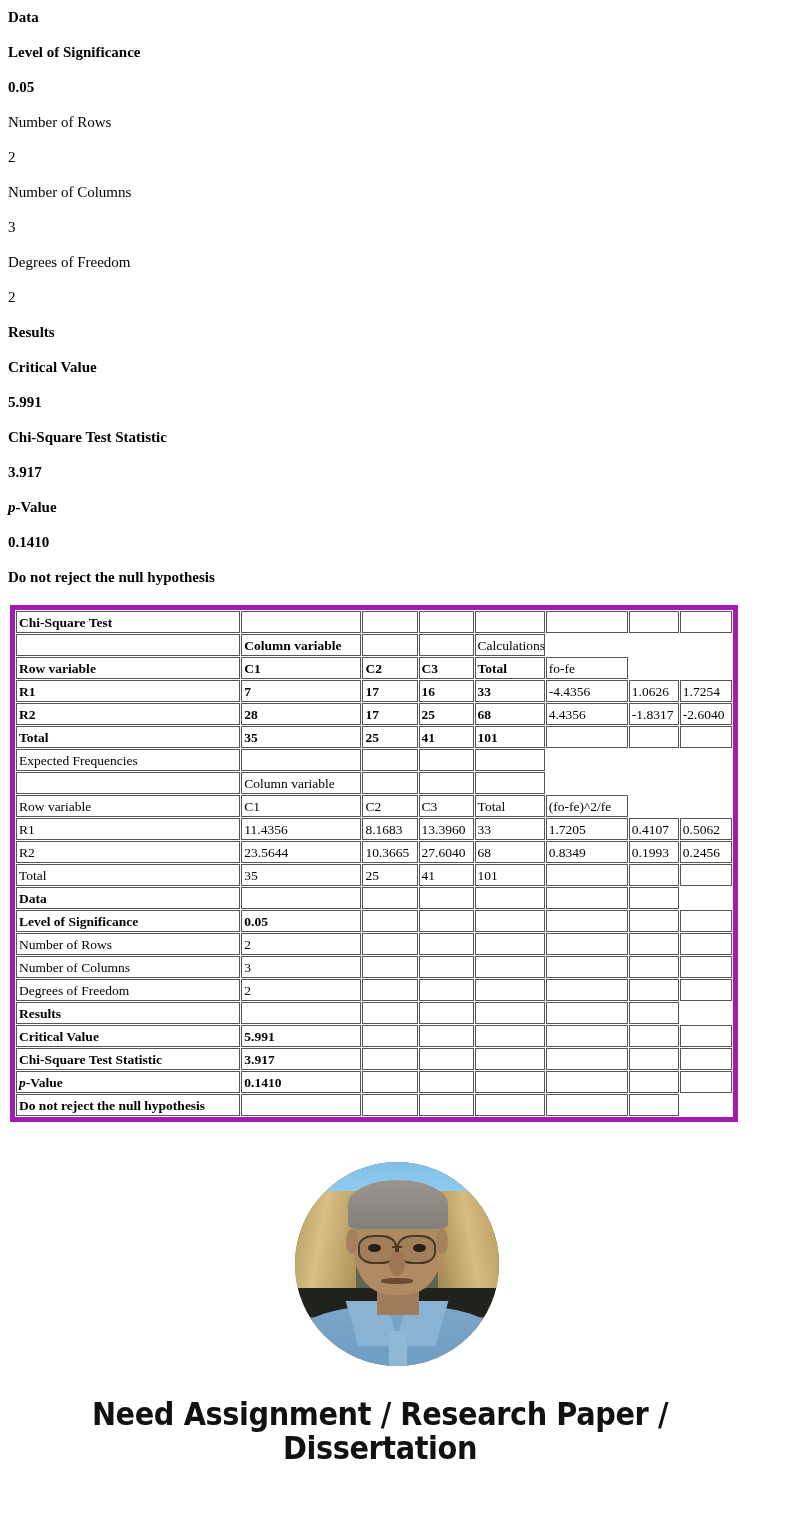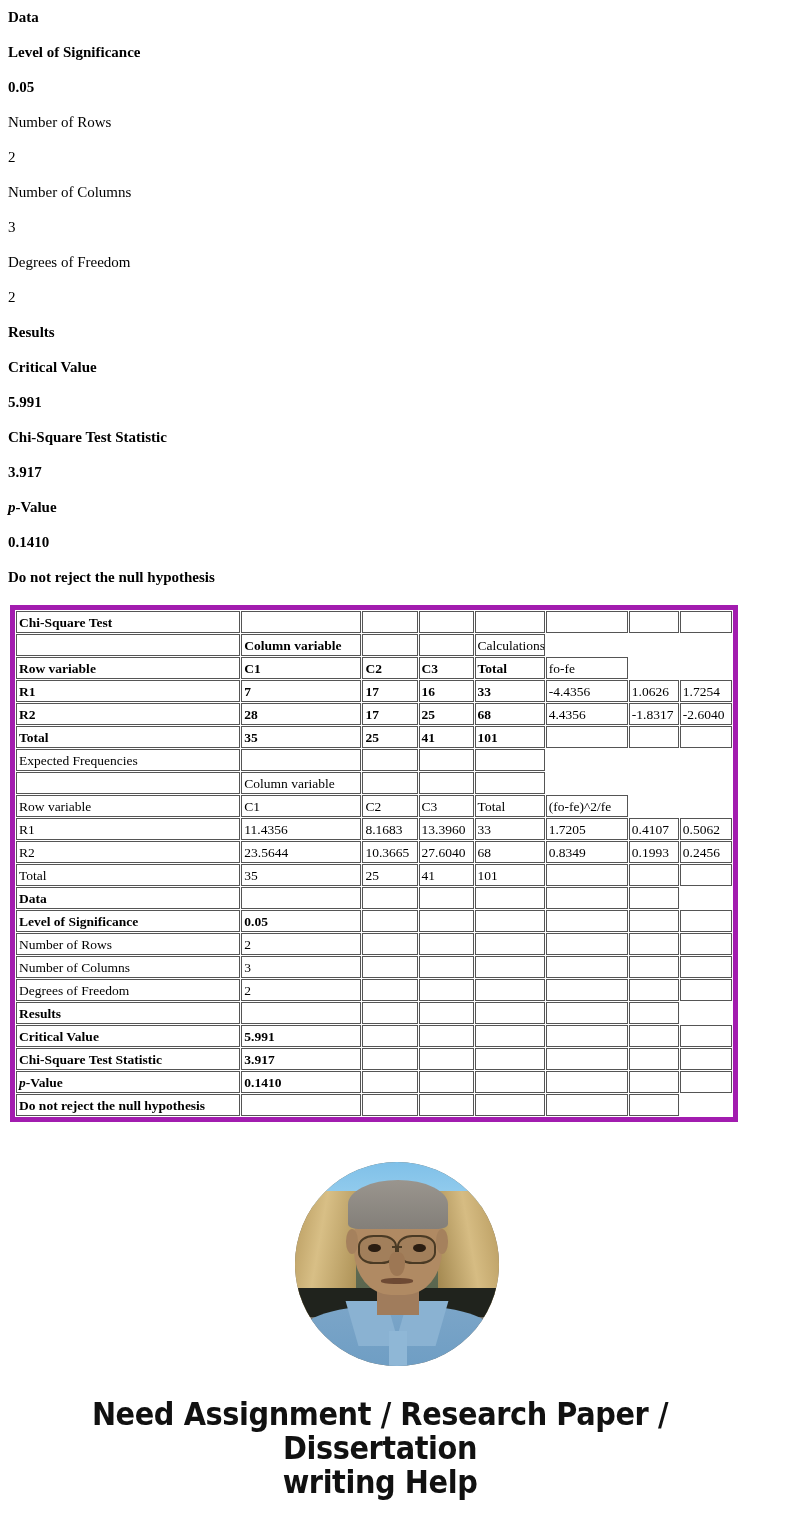--- a/index.html
+++ b/index.html
@@ -404,16 +404,15 @@
       <div class="av-bridge"></div>
       <div class="av-eyeL"></div>
       <div class="av-eyeR"></div>
       <div class="av-nose"></div>
       <div class="av-mouth"></div>
     </div>
   </div>
 
   <div class="promo">
     <span class="l2">Need Assignment / Research Paper / Dissertation</span>
-    <span class="l2">writing Help</span>
   </div>
 
 </div>
 
 </body></html>

